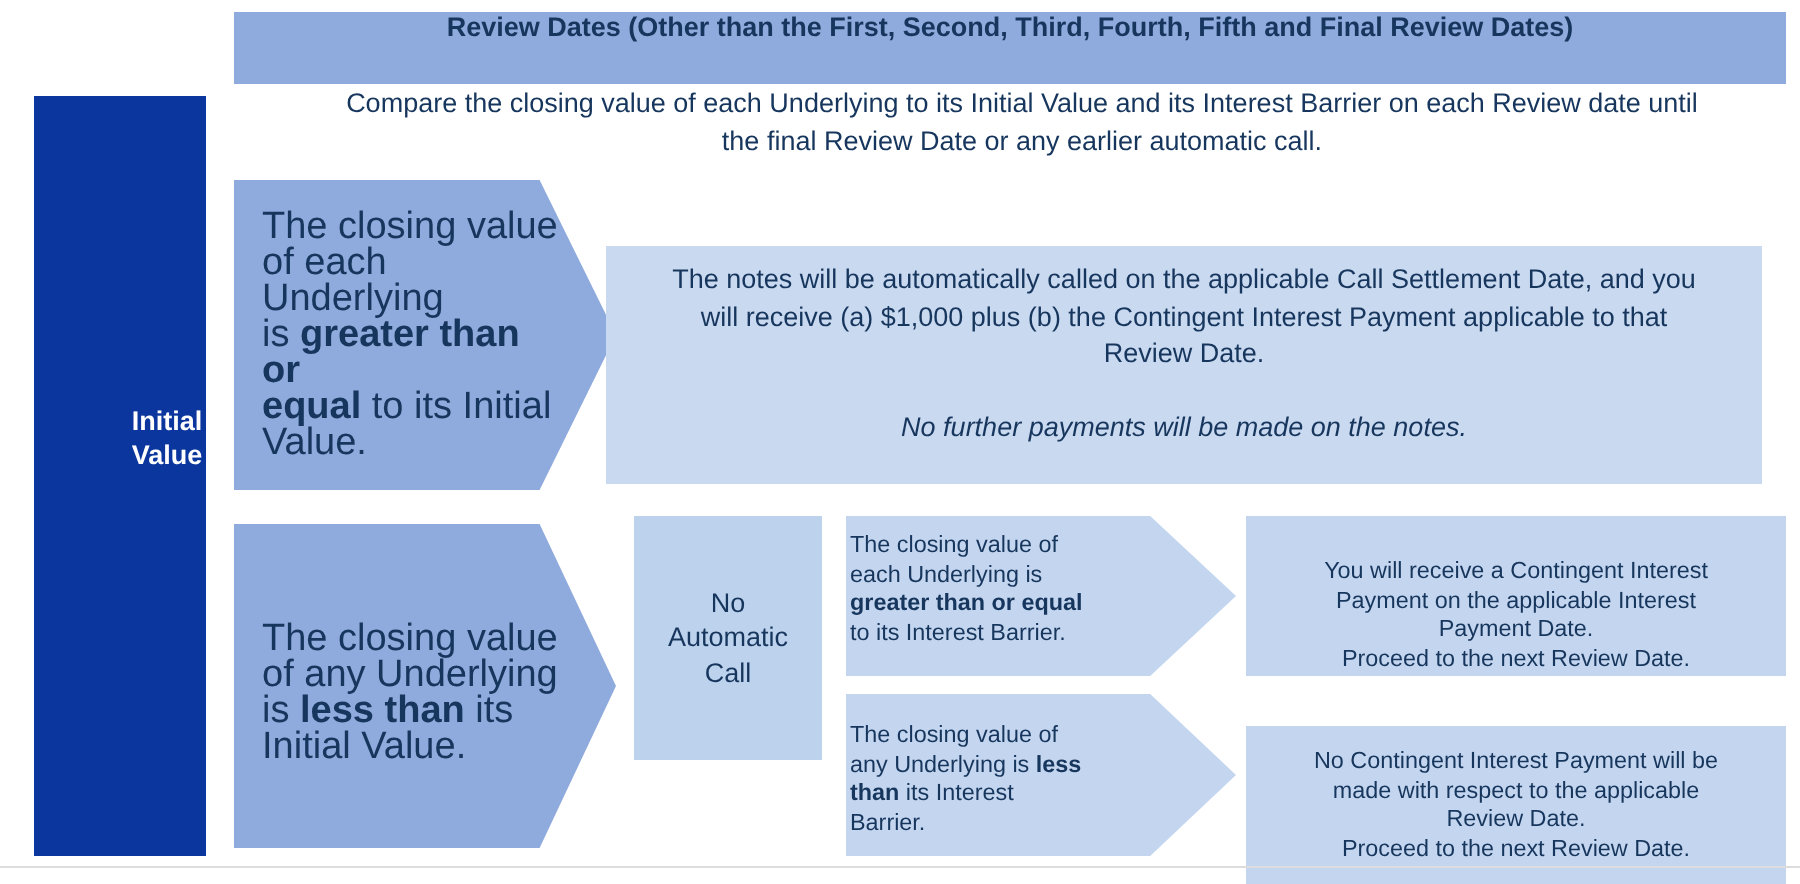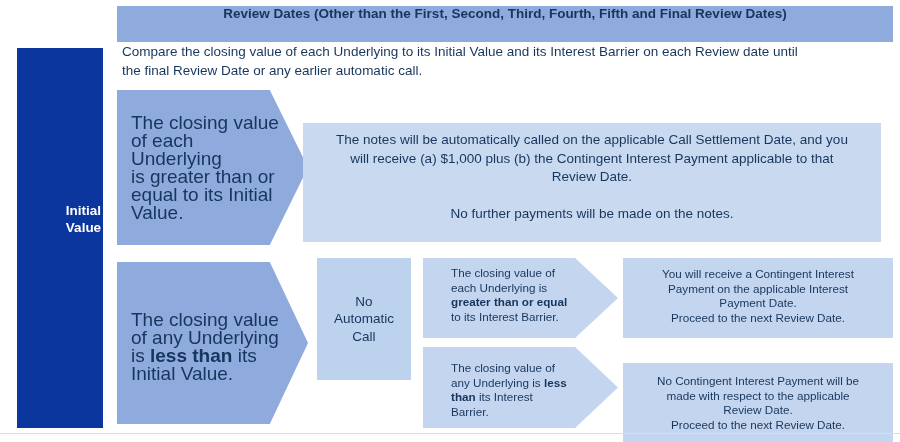--- a/index.html
+++ b/index.html
@@ -9,21 +9,21 @@
   }
   .pre{white-space:pre-line;}
   
   .hdr{
     position:absolute;left:117px;top:6px;width:776px;height:36px;background:#8FAADC;
     display:flex;align-items:flex-start;justify-content:center;
     font-weight:bold;font-size:13.5px;color:#17365D;text-align:center;
   }
   .sub{
     position:absolute;left:122px;top:43px;width:778px;height:38px;
-    font-size:13.5px;line-height:18.5px;color:#17365D;
+    font-size:13.5px;line-height:18.5px;color:#17365D;text-align:center;
   }
   
   .leftbar{
     position:absolute;left:17px;top:48px;width:86px;height:380px;background:#0A369D;
     display:flex;align-items:center;justify-content:center;padding-bottom:38px;box-sizing:border-box;
     color:#ffffff;font-weight:bold;font-size:13.5px;line-height:17px;text-align:center;padding-left:47px;
   }
   
   .arrow{
     position:absolute;left:117px;width:191px;background:#8FAADC;
@@ -49,33 +49,33 @@
   
   .nac{
     position:absolute;left:317px;top:258px;width:94px;height:122px;background:#BDD2EC;
     display:flex;align-items:center;justify-content:center;text-align:center;
     font-size:13.5px;line-height:17.5px;color:#17365D;
   }
   
   .smallarrow{
     position:absolute;left:423px;width:195px;background:#C4D6EF;
     clip-path:polygon(0 0,78% 0,100% 50%,78% 100%,0 100%);
-    box-sizing:border-box;padding-left:28px;
+    box-sizing:border-box;padding-left:2px;
     font-size:11.7px;line-height:14.5px;color:#17365D;
   }
   .sa1{top:258px;height:80px;padding-top:8px;}
   .sa2{top:347px;height:81px;padding-top:14px;}
   .smallarrow .inner{width:145px;}
   
   .outcome{
     position:absolute;left:623px;width:270px;background:#C4D6EF;
     box-sizing:border-box;text-align:center;
     font-size:11.7px;line-height:14.5px;color:#17365D;
   }
-  .o1{top:258px;height:80px;padding-top:9px;}
+  .o1{top:258px;height:80px;padding-top:21px;}
   .o2{top:344px;height:81px;padding-top:11px;margin-top:19px;}
   .rule{position:absolute;left:0;top:433px;width:900px;height:1px;background:#DDDDDD;}
 </style>
 </head>
 <body>
 
 <div class="page">
 
   <div class="hdr">
     <span>Review Dates (Other than the First, Second, Third, Fourth, Fifth and Final Review Dates)</span>
@@ -85,31 +85,31 @@
 the final Review Date or any earlier automatic call.</div>
 
   <div class="leftbar">
     <span class="pre">Initial
 Value</span>
   </div>
 
   <div class="arrow arrow1">
     <div class="arrtxt pre"><span>The closing value
 of each Underlying
-is </span><span style="font-weight: normal;">greater than or
+is </span><span style="font-weight: bold;">greater than or
 equal</span><span> to its Initial
 Value.</span></div>
   </div>
 
 
   <div class="acbody pre"><span>The notes will be automatically called on the applicable Call Settlement Date, and you
 will receive (a) $1,000 plus (b) the Contingent Interest Payment applicable to that
 Review Date.
 
-</span><span style="">No further payments will be made on the notes.</span></div>
+</span><span style="font-style: italic;">No further payments will be made on the notes.</span></div>
 
   <div class="arrow arrow2">
     <div class="arrtxt pre"><span>The closing value
 of any Underlying
 is </span><span style="font-weight: bold;">less than</span><span> its
 Initial Value.</span></div>
   </div>
 
   <div class="nac pre">No
 Automatic

